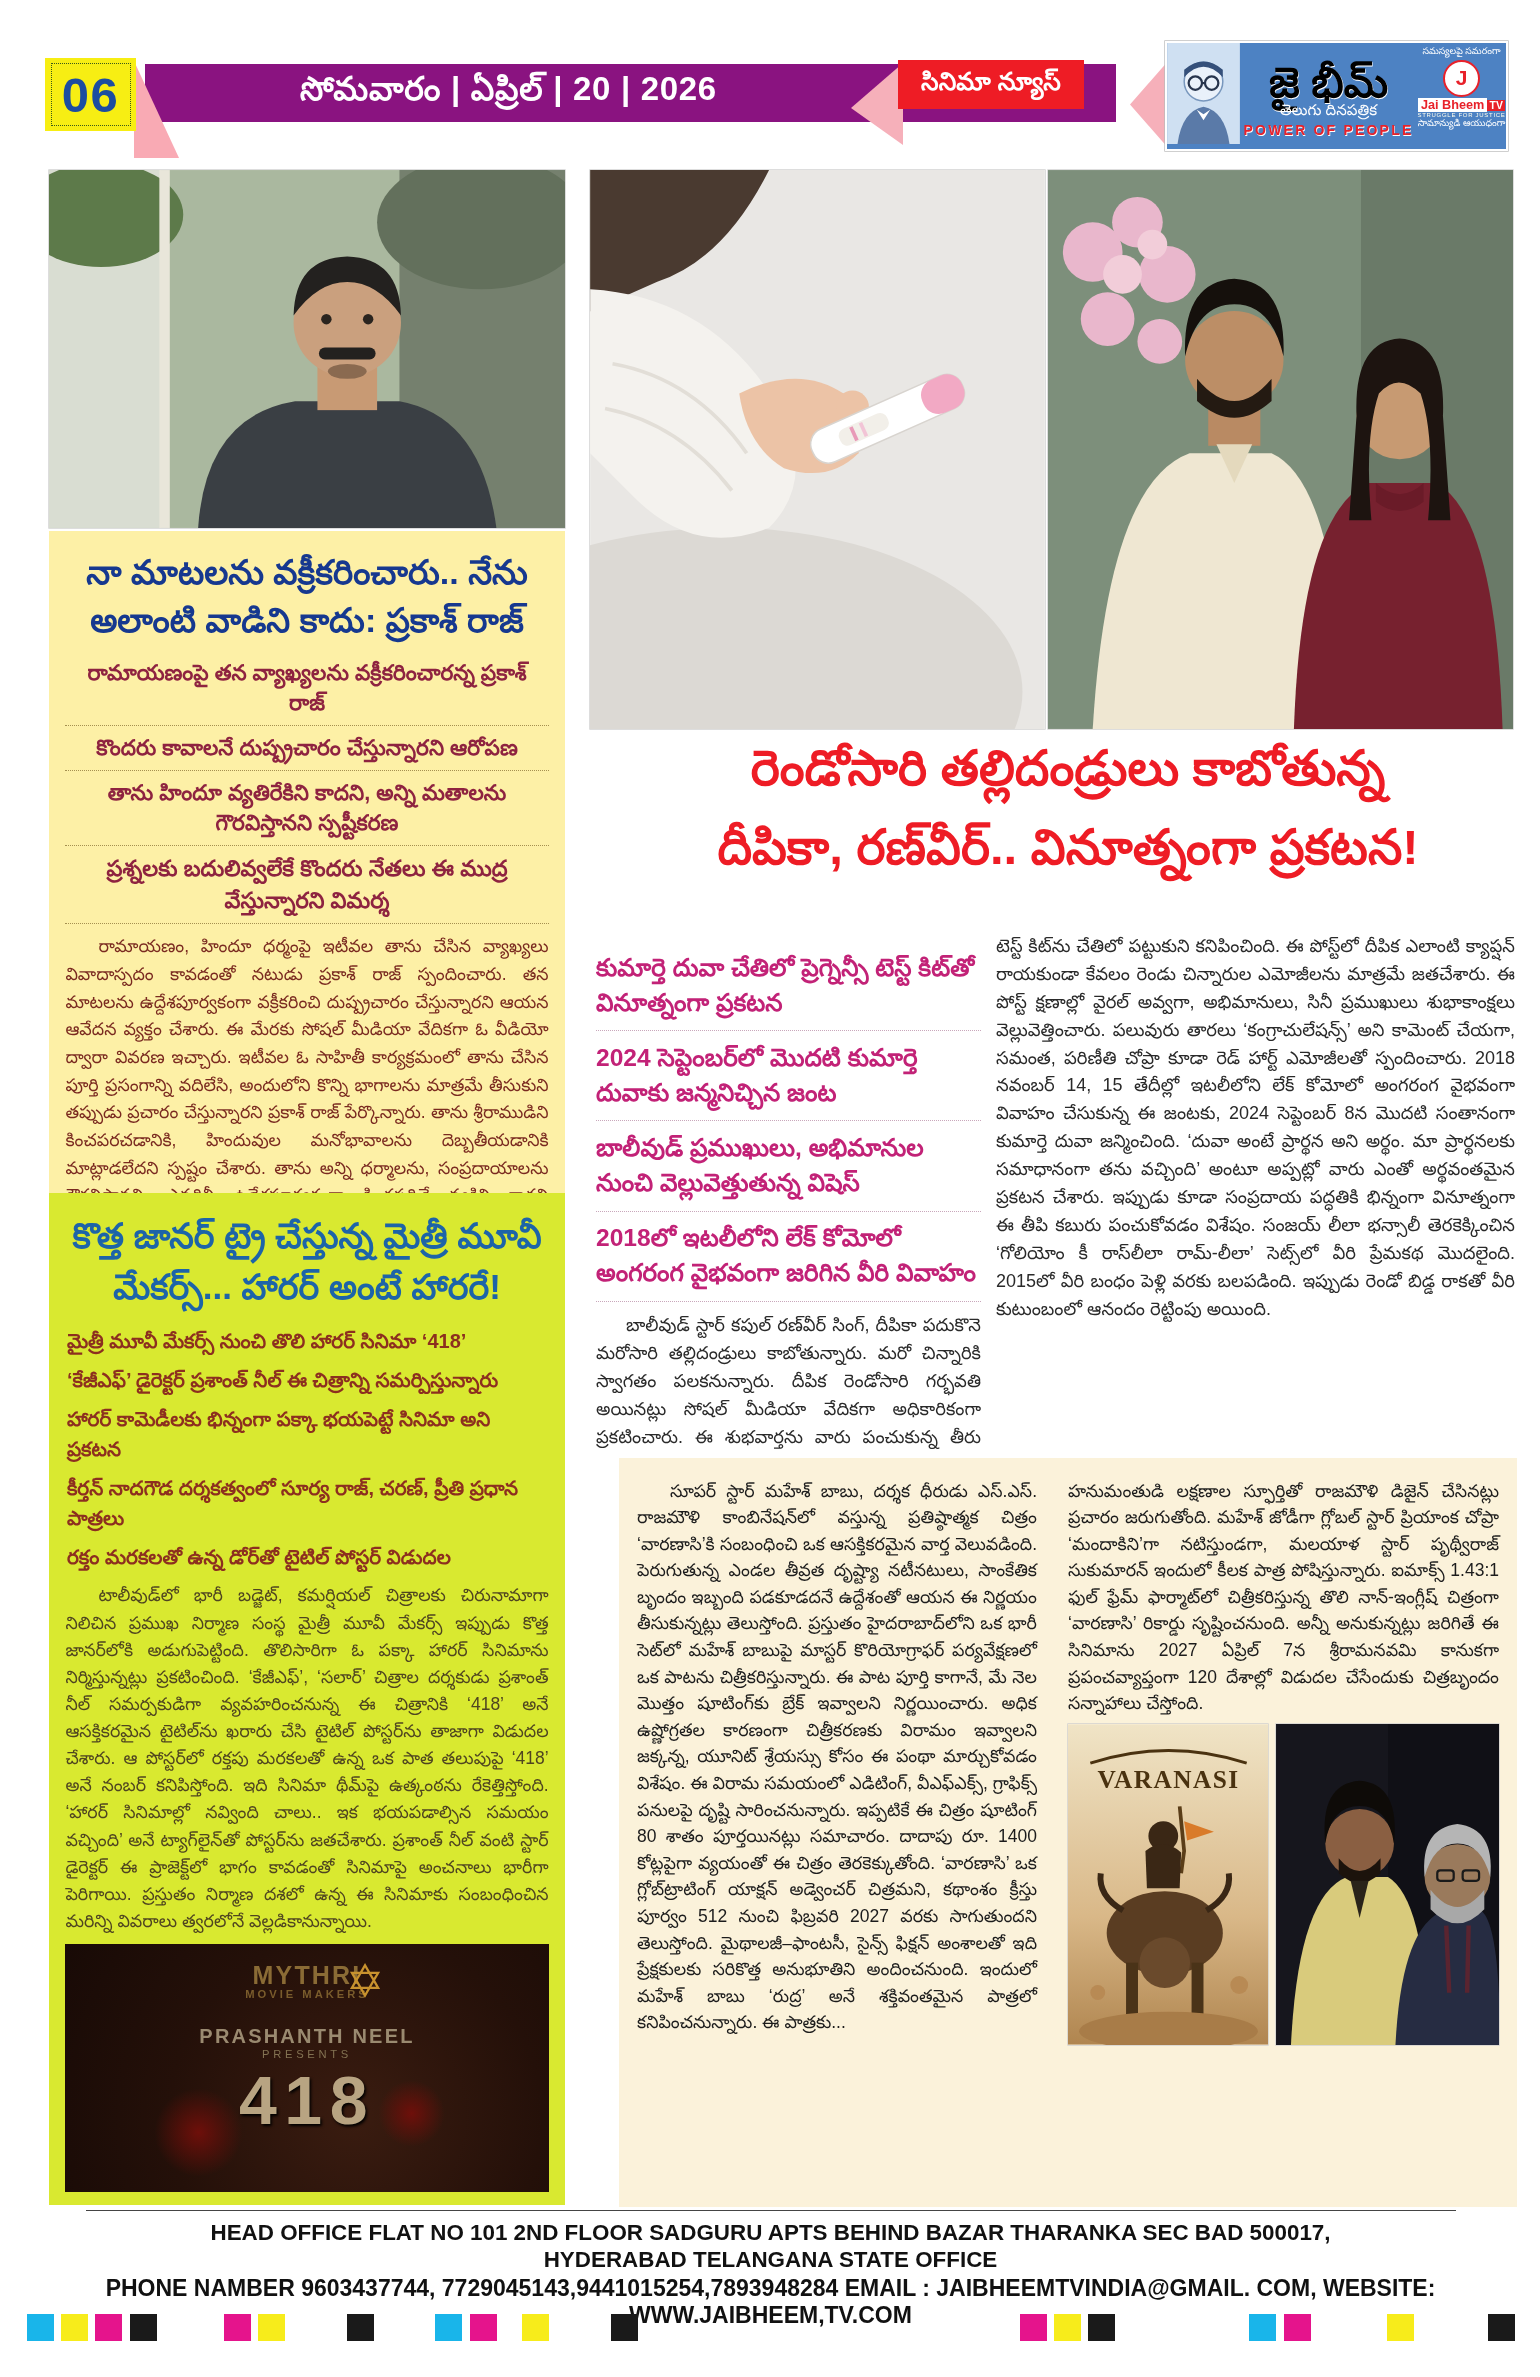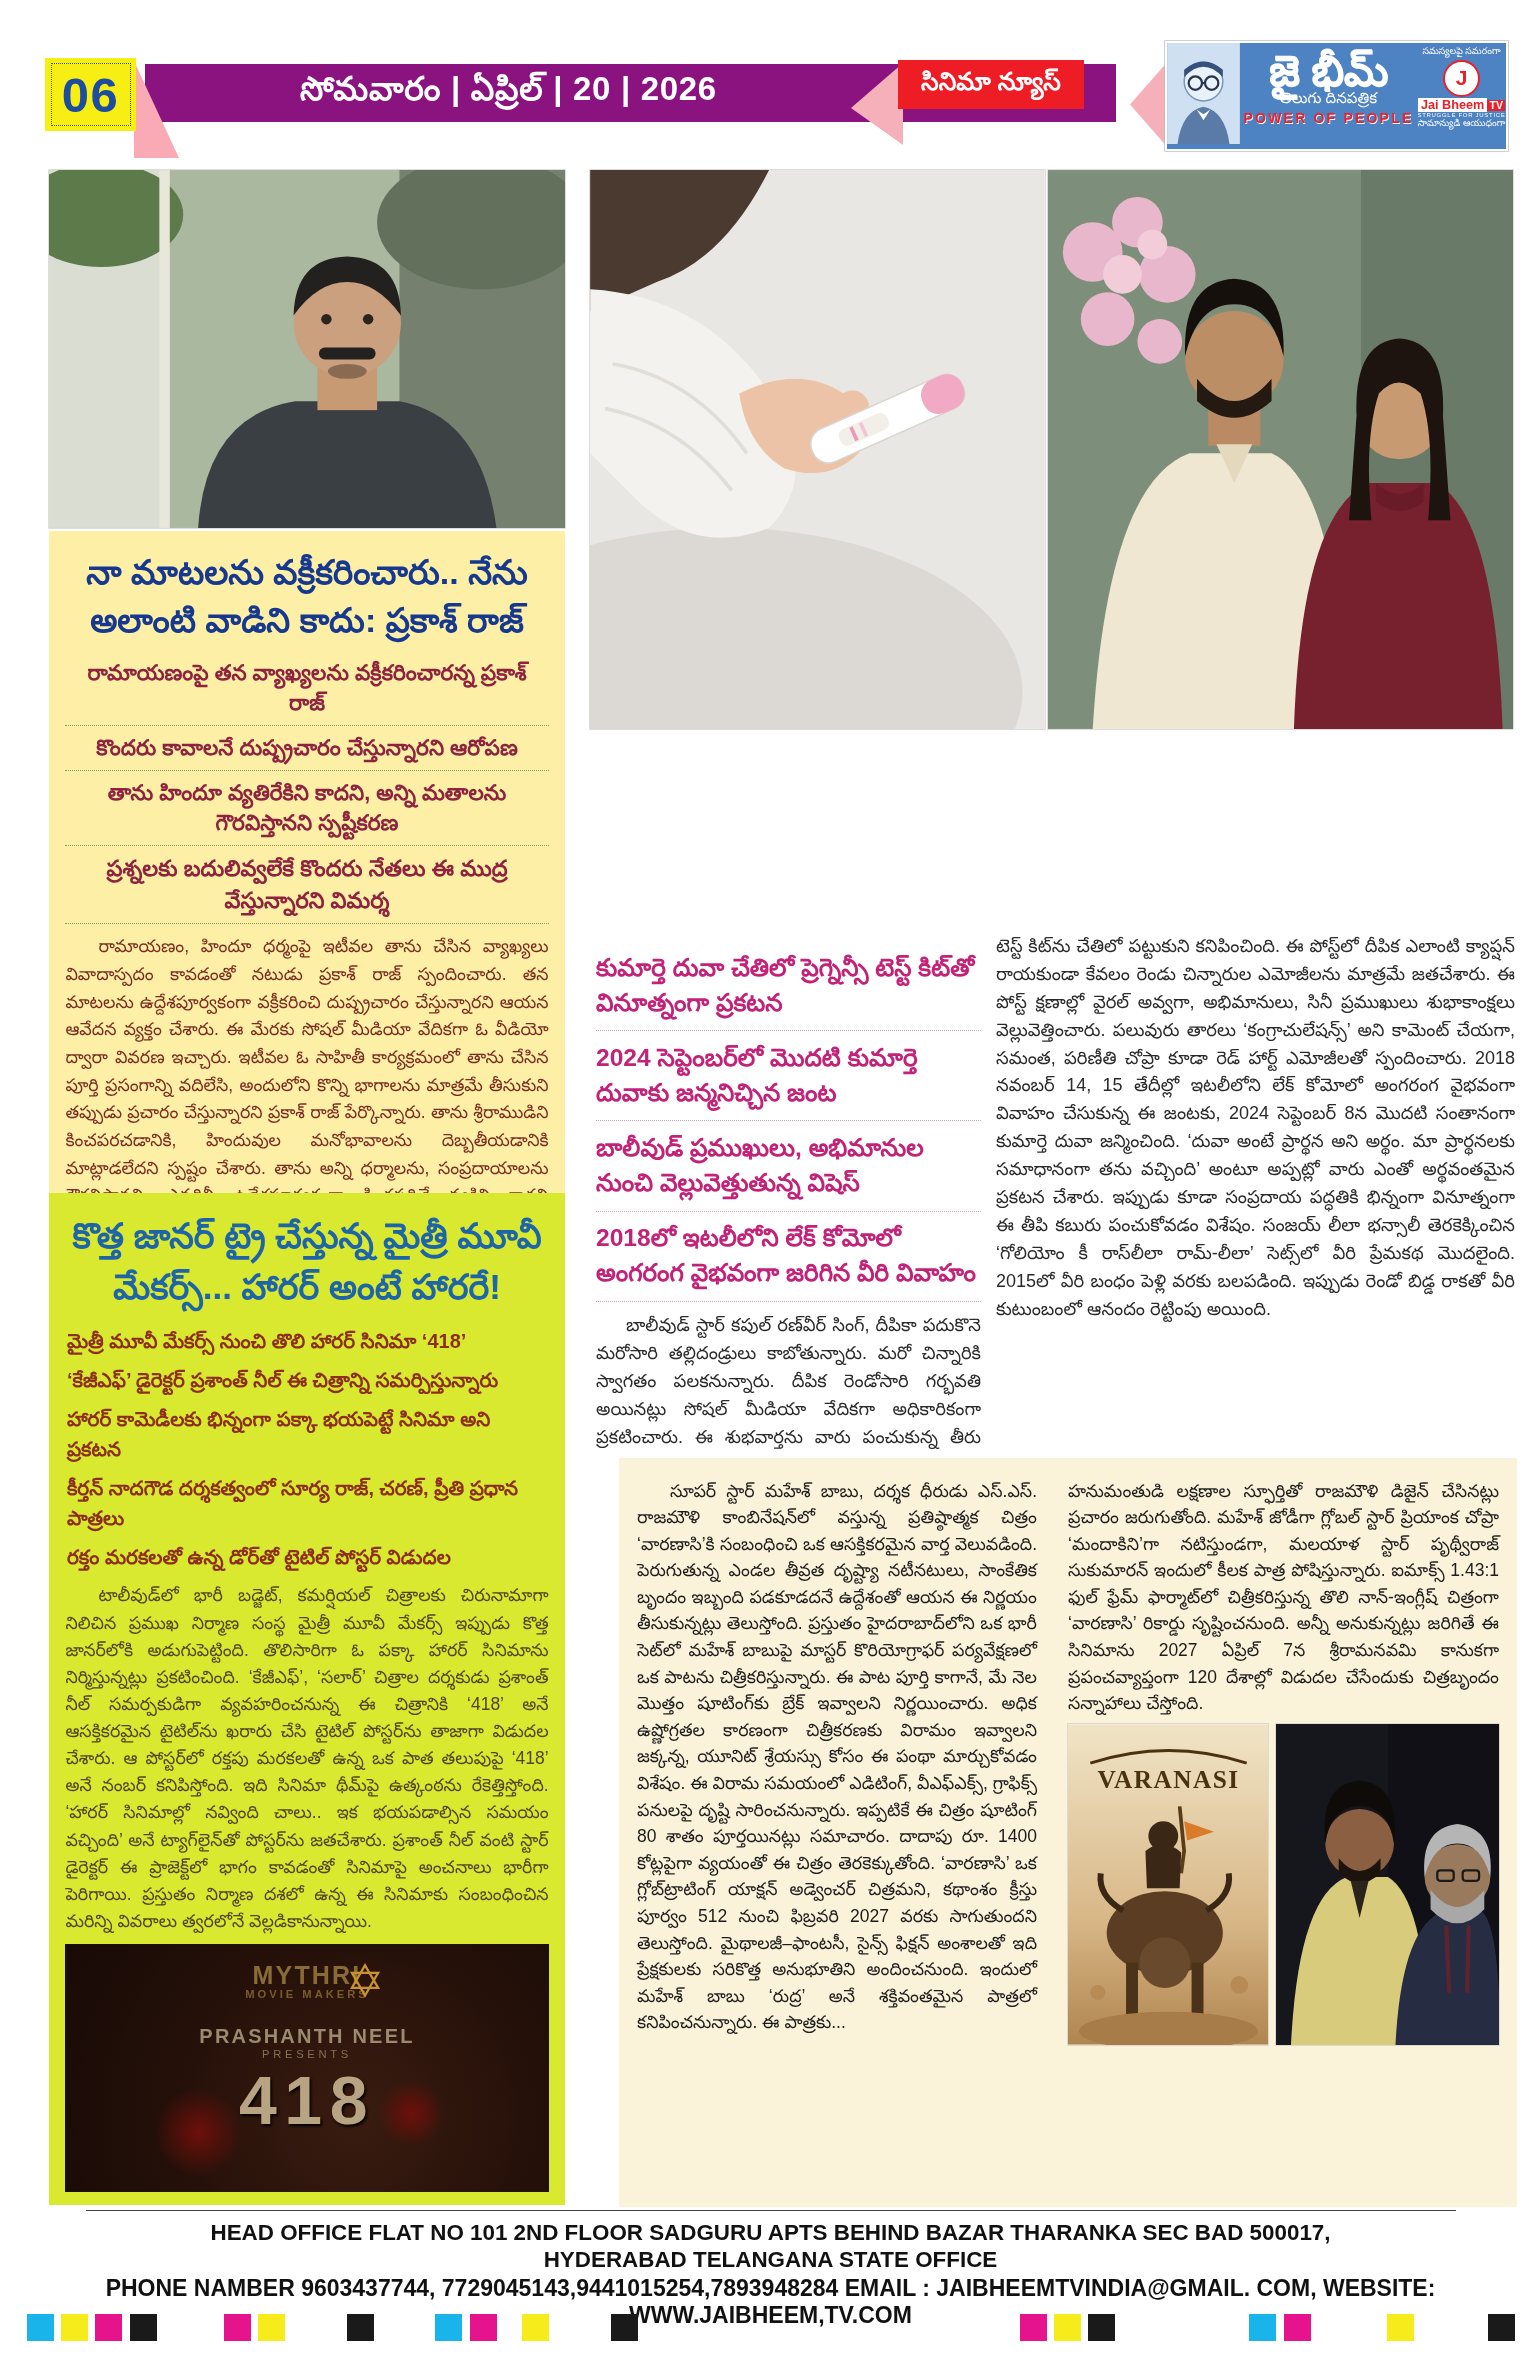--- a/index.html
+++ b/index.html
@@ -20,21 +20,21 @@
   .sec-wedge{left:851px;top:63px;width:52px;height:82px;background:#f6b0ba;
              clip-path:polygon(100% 0,100% 100%,0 55%);z-index:2;}
   .section-box{left:898px;top:60px;width:186px;height:49px;background:#ee1c25;z-index:3;
                display:flex;align-items:center;justify-content:center;color:#fff;font-weight:bold;font-size:25px;}
   .logo-arrow{left:1130px;top:60px;width:39px;height:89px;background:#f6b0ba;
               clip-path:polygon(100% 0,100% 100%,0 50%);z-index:2;}
   .logo{left:1165px;top:41px;width:339px;height:106px;background:#4d82c3;border:2.2px solid #fff;
         box-shadow:0 0 0 0.7px #bbb;z-index:3;display:flex;}
   .logo .portrait{width:73px;height:100%;position:relative;overflow:hidden;}
   .logo .mid{flex:1;position:relative;text-align:center;}
-  .logo .title{margin-top:6px;font-size:42px;line-height:43px;font-weight:bold;color:#ffffff;
+  .logo .title{margin-top:18px;font-size:42px;line-height:43px;font-weight:bold;color:#000000;
                text-shadow:0.7px 0.7px 0 #fff;}
   .logo .sub{font-size:15px;color:#fff;margin-top:-3px;}
   .logo .power{font-size:14px;font-weight:bold;color:#e8212a;letter-spacing:2.2px;text-shadow:0.7px 0.7px 0 #fff;}
   .logo .right{width:89px;text-align:center;position:relative;padding-top:3px;}
   .logo .tag{font-size:9.3px;color:#fff;}
   .logo .jcircle{width:33px;height:33px;margin:1.5px auto;border-radius:50%;background:#fff;
                  display:flex;align-items:center;justify-content:center;color:#e8212a;font-weight:bold;font-size:21px;
                  border:2.2px solid #e8212a;}
   .logo .tvname{display:inline-block;background:#fff;color:#e8212a;font-weight:bold;font-size:12.7px;padding:0 3px;}
   .logo .tvchip{display:inline-block;background:#e8212a;color:#fff;font-weight:bold;font-size:10.4px;padding:0 2.2px;}
@@ -240,20 +240,24 @@
       <path d="M184 250 Q180 150 250 146 Q320 150 316 250 Q300 180 250 180 Q200 180 184 250 Z" fill="#15100c"></path>
       <path d="M200 280 Q250 340 300 280 L300 310 Q250 355 200 310 Z" fill="#241a12"></path>
       <path d="M226 368 L250 420 L274 368 Z" fill="#e4d9bd"></path>
       <path d="M330 750 Q340 460 430 420 L520 420 Q600 460 610 750 Z" fill="#77212f"></path>
       <circle cx="472" cy="330" r="58" fill="#c79a72"></circle>
       <path d="M414 330 Q410 230 472 226 Q534 230 530 330 L540 470 L510 470 Q520 360 500 300 Q470 270 444 300 Q424 360 434 470 L404 470 Z" fill="#1d1410"></path>
       <path d="M440 420 Q472 450 504 420 L504 445 Q472 470 440 445 Z" fill="#6a1b28"></path>
     </svg>
   </div>
 
+  <div class="abs red-head">
+    <div class="l1">రెండోసారి తల్లిదండ్రులు కాబోతున్న</div>
+    <div class="l2">దీపికా, రణ్‌వీర్.. వినూత్నంగా ప్రకటన!</div>
+  </div>
 
   <div class="abs c-subcol">
     <div class="subhead-p">కుమార్తె దువా చేతిలో ప్రెగ్నెన్సీ టెస్ట్ కిట్‌తో వినూత్నంగా ప్రకటన</div>
     <div class="subhead-p">2024 సెప్టెంబర్‌లో మొదటి కుమార్తె దువాకు జన్మనిచ్చిన జంట</div>
     <div class="subhead-p">బాలీవుడ్ ప్రముఖులు, అభిమానుల నుంచి వెల్లువెత్తుతున్న విషెస్</div>
     <div class="subhead-p last">2018లో ఇటలీలోని లేక్ కోమోలో అంగరంగ వైభవంగా జరిగిన వీరి వివాహం</div>
     <div class="c-body-left">బాలీవుడ్ స్టార్ కపుల్ రణ్‌వీర్ సింగ్, దీపికా పదుకొనె మరోసారి తల్లిదండ్రులు కాబోతున్నారు. మరో చిన్నారికి స్వాగతం పలకనున్నారు. దీపిక రెండోసారి గర్భవతి అయినట్లు సోషల్ మీడియా వేదికగా అధికారికంగా ప్రకటించారు. ఈ శుభవార్తను వారు పంచుకున్న తీరు అభిమానులను ఎంతగానో ఆకట్టుకుంటోంది. తన ఇన్‌స్టాగ్రామ్ హ్యాండిల్‌లో దీపిక ఒక క్యూట్ ఫొటోను పోస్ట్ చేశారు. ఆ ఫొటోలో వారి మొదటి కుమార్తె దువా, పాజిటివ్ ప్రెగ్నెన్సీ</div>
   </div>
 
   <div class="abs c-bodycol">టెస్ట్ కిట్‌ను చేతిలో పట్టుకుని కనిపించింది. ఈ పోస్ట్‌లో దీపిక ఎలాంటి క్యాప్షన్ రాయకుండా కేవలం రెండు చిన్నారుల ఎమోజీలను మాత్రమే జతచేశారు. ఈ పోస్ట్ క్షణాల్లో వైరల్ అవ్వగా, అభిమానులు, సినీ ప్రముఖులు శుభాకాంక్షలు వెల్లువెత్తించారు. పలువురు తారలు ‘కంగ్రాచులేషన్స్’ అని కామెంట్ చేయగా, సమంత, పరిణీతి చోప్రా కూడా రెడ్ హార్ట్ ఎమోజీలతో స్పందించారు. 2018 నవంబర్ 14, 15 తేదీల్లో ఇటలీలోని లేక్ కోమోలో అంగరంగ వైభవంగా వివాహం చేసుకున్న ఈ జంటకు, 2024 సెప్టెంబర్ 8న మొదటి సంతానంగా కుమార్తె దువా జన్మించింది. ‘దువా అంటే ప్రార్థన అని అర్థం. మా ప్రార్థనలకు సమాధానంగా తను వచ్చింది’ అంటూ అప్పట్లో వారు ఎంతో అర్థవంతమైన ప్రకటన చేశారు. ఇప్పుడు కూడా సంప్రదాయ పద్ధతికి భిన్నంగా వినూత్నంగా ఈ తీపి కబురు పంచుకోవడం విశేషం. సంజయ్ లీలా భన్సాలీ తెరకెక్కించిన ‘గోలియోం కీ రాస్‌లీలా రామ్-లీలా’ సెట్స్‌లో వీరి ప్రేమకథ మొదలైంది. 2015లో వీరి బంధం పెళ్లి వరకు బలపడింది. ఇప్పుడు రెండో బిడ్డ రాకతో వీరి కుటుంబంలో ఆనందం రెట్టింపు అయింది.</div>

